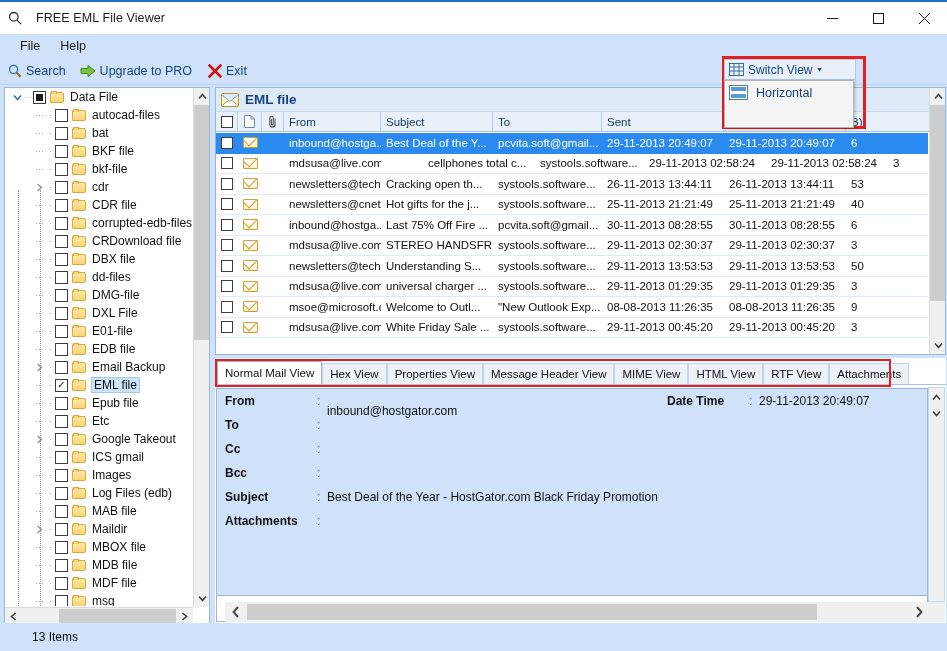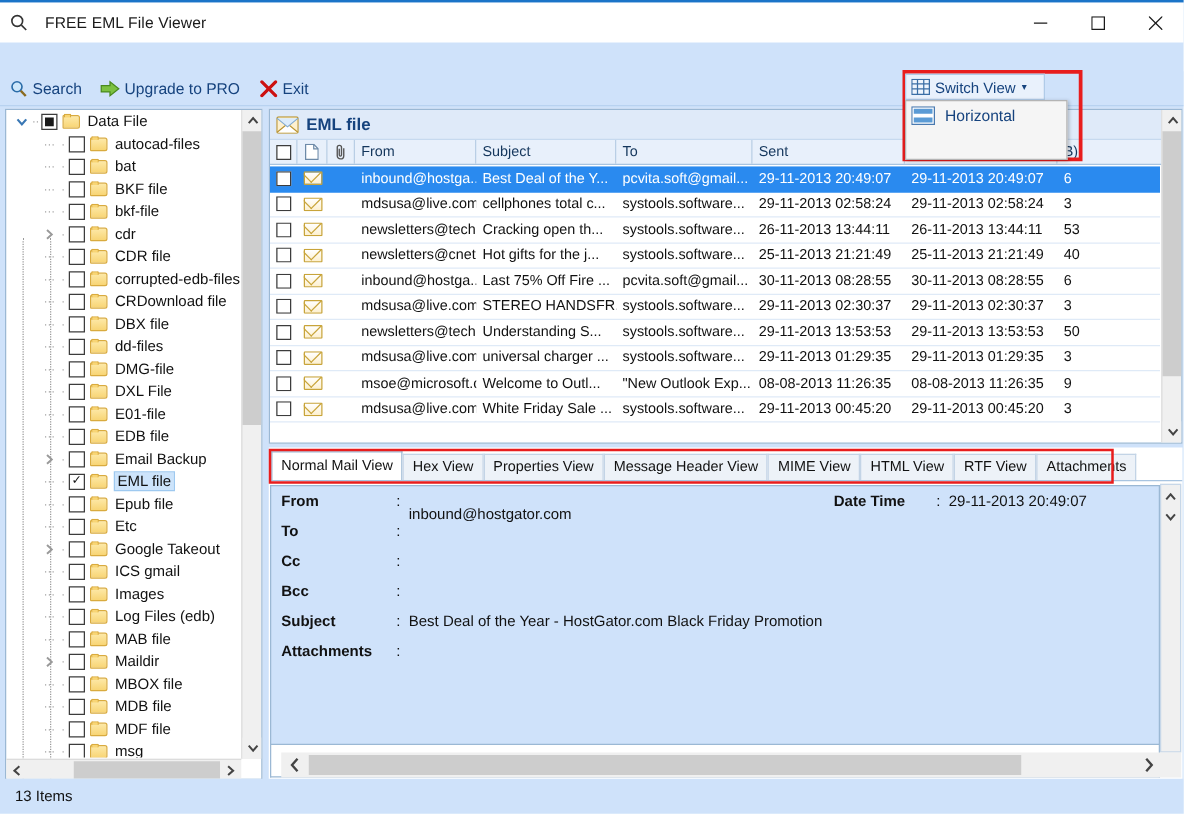--- a/index.html
+++ b/index.html
@@ -244,21 +244,21 @@
   
   .switch-wrap {
     position: absolute; left: 722px; top: 54px;
     width: 144px; height: 73px;
     border: 3px solid #e81d1d;
     box-sizing: border-box;
     z-index: 40;
   }
   .switch-btn {
     position: absolute; left: 724px; top: 57px;
-    width: 112px; height: 21px;
+    width: 132px; height: 21px;
     background: #e9f1fc;
     border: 1px solid #b0cbe8;
     box-sizing: border-box;
     display: flex; align-items: center;
     padding-left: 4px;
     z-index: 41;
     font-size: 12px; color: #16437e;
   }
   .switch-btn .sv-grid { width: 15px; height: 13px; margin-right: 4px; }
   .switch-btn .caret { margin-left: 5px; font-size: 8px; color: #16437e; }
@@ -335,21 +335,21 @@
   .dlabel { width: 92px; flex: 0 0 92px; font-weight: bold; }
   .dcolon { width: 10px; flex: 0 0 10px; }
   .dvalue { flex: 1; white-space: nowrap; overflow: hidden; }
   .dlabel2 { width: 82px; flex: 0 0 82px; font-weight: bold; text-align: left; }
 
   
   .statusbar {
     position: absolute; left: 0; bottom: 0; width: 947px; height: 28px;
     background: #cfe2fa;
     display: flex; align-items: center;
-    padding-left: 12px; box-sizing: border-box;
+    padding-left: 32px; box-sizing: border-box;
     font-size: 12px; color: #111; margin-top: 33px;
   }
 </style>
 </head>
 <body>
 
 <div id="app">
 
   <div class="titlebar">
     <div class="title-search-icon">
@@ -372,20 +372,24 @@
       </div>
       <div class="win-btn close">
         <svg width="11" height="11" viewBox="0 0 11 11">
             <line x1="0" y1="0" x2="11" y2="11" stroke="currentColor" stroke-width="1"></line>
             <line x1="11" y1="0" x2="0" y2="11" stroke="currentColor" stroke-width="1"></line>
           </svg>
       </div>
     </div>
   </div>
 
+  <div class="menubar">
+    <div class="menu-item">File</div>
+    <div class="menu-item">Help</div>
+  </div>
 
   <div class="toolbar">
     <div class="tb-item">
       <span class="tb-ico">
         <svg width="14" height="14" viewBox="0 0 14 14">
           <circle cx="5.6" cy="5.4" r="4" fill="#cfe8fb" stroke="#2a6ca8" stroke-width="1.3"></circle>
           <line x1="8.6" y1="8.6" x2="12.6" y2="12.8" stroke="#8a6b20" stroke-width="2"></line>
         </svg>
       </span>
       <span>Search</span>
@@ -726,21 +730,21 @@
             <span class="mini-chk"></span>
           </div>
           <div class="mcell ico-cell">
             <span class="env">
               <span class="body"></span>
               <span class="flap"></span>
             </span>
           </div>
           <div class="mcell" style="width:22px;flex:0 0 22px;padding-left:0;"></div>
           <div class="mcell" style="width:97px;flex:0 0 97px;">mdsusa@live.com</div>
-          <div class="mcell" style="width:112px;flex:0 0 112px;">cellphones total c...</div>
+          <div class="mcell" style="width:112px;flex:0 0 112px;margin-left:42px;">cellphones total c...</div>
           <div class="mcell" style="width:109px;flex:0 0 109px;">systools.software...</div>
           <div class="mcell" style="width:122px;flex:0 0 122px;">29-11-2013 02:58:24</div>
           <div class="mcell" style="width:122px;flex:0 0 122px;">29-11-2013 02:58:24</div>
           <div class="mcell" style="flex:1;">3</div>
         </div>
         <div class="mrow">
           <div class="mcell chk-cell">
             <span class="mini-chk"></span>
           </div>
           <div class="mcell ico-cell">

